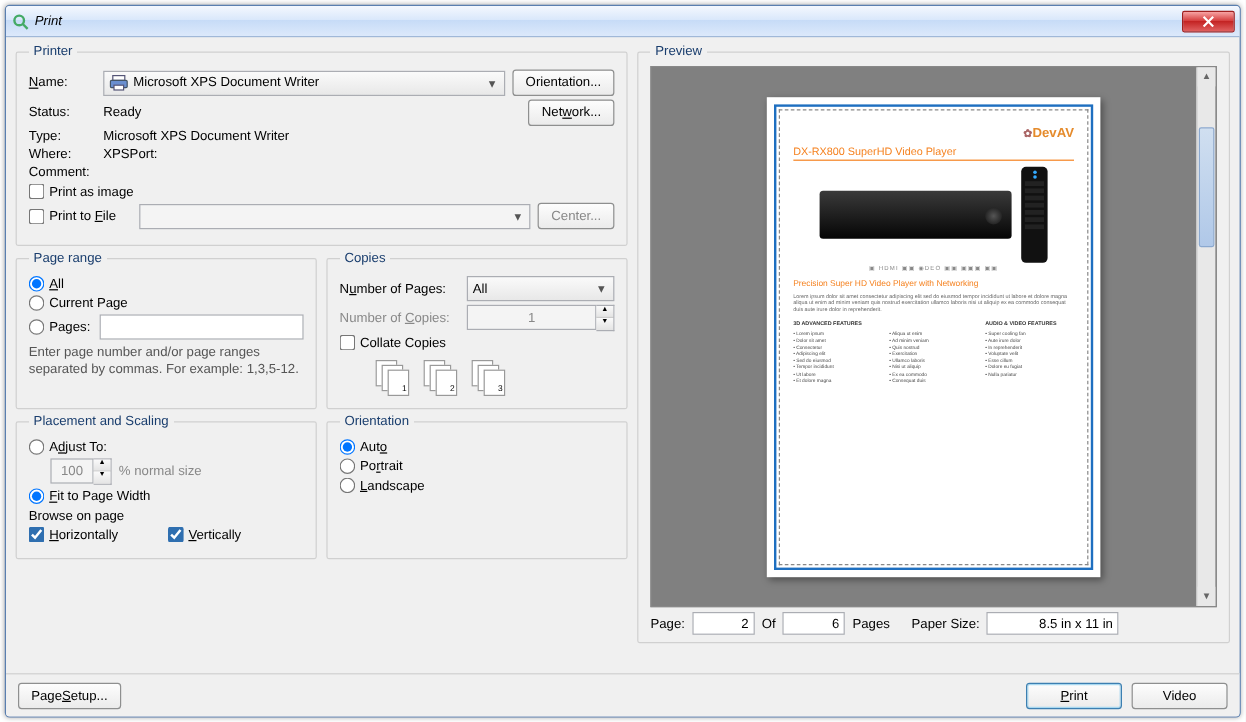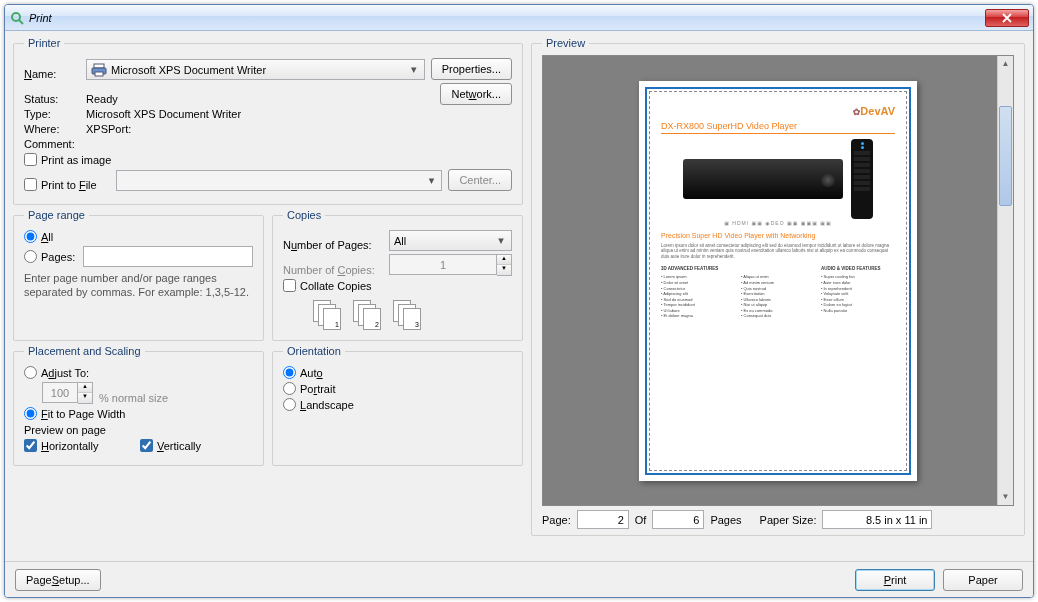--- a/index.html
+++ b/index.html
@@ -7,21 +7,21 @@
 .window { width: 1030px; height: 594px; border: 1px solid #5a7fb0; background: #f0f0f0; box-shadow: 0 0 4px rgba(0,0,0,0.3); border-radius: 4px; overflow: hidden; display: flex; flex-direction: column; }
 .titlebar { height: 26px; background: linear-gradient(#f4f8fe,#dae8fb 45%,#c6dbf7 46%,#dce9fb); display: flex; align-items: center; padding: 0 4px; border-bottom: 1px solid #a0b8d8; }
 .titlebar .icon { width: 16px; height: 16px; margin-right: 4px; display:inline-flex; align-items:center; justify-content:center; }
 .titlebar .title { flex: 1; color: #000; font-style: italic; }
 .close-btn { width: 44px; height: 18px; background: linear-gradient(#f7a3a3,#d64040 45%,#c22020 46%,#e06060); border: 1px solid #a02020; border-radius: 2px; color: #fff; display: flex; align-items: center; justify-content: center; font-weight: bold; cursor: pointer; }
 .content { flex: 1; display: flex; padding: 6px 8px 4px 8px; gap: 8px; overflow:hidden; }
 .left-col { width: 510px; display: flex; flex-direction: column; gap: 4px; }
 .right-col { flex: 1; display: flex; flex-direction: column; }
 fieldset { border: 1px solid #d0d0d0; border-radius: 2px; padding: 6px 10px 10px 10px; margin: 0; }
 legend { padding: 0 4px; color: #1a3e6e; }
-.row { display: flex; align-items: flex-end; gap: 6px; margin: 3px 0; }
+.row { display: flex; align-items: center; gap: 6px; margin: 3px 0; }
 .lbl { width: 56px; color: #000; }
 input[type=text], select.combo, .combo { height: 21px; border: 1px solid #abadb3; background: #fff; padding: 0 4px; }
 .combo { background: linear-gradient(#fafafa,#e8e8e8); display:flex; align-items:center; justify-content:space-between; padding-right:2px; }
 .combo .arrow { width:16px; text-align:center; color:#555; }
 .btn { height: 22px; padding: 0 10px; background: linear-gradient(#fdfdfd,#ebebeb); border: 1px solid #8e8f8f; border-radius: 3px; cursor: pointer; display:inline-flex; align-items:center; justify-content:center; min-width:60px; }
 .btn.primary { border: 1px solid #3c7fb1; box-shadow: inset 0 0 0 1px #a8d8f0; }
 .chk, .rad { display: flex; align-items: center; gap: 4px; }
 input[type=checkbox], input[type=radio] { margin:0; }
 input[type=checkbox] { accent-color: #2f6fb0; }
 .two-col { display: flex; gap: 8px; }
@@ -101,21 +101,21 @@
                 <svg width="16" height="16" viewBox="0 0 16 16">
                     <rect x="3" y="2" width="10" height="4" fill="#fff" stroke="#557"></rect>
                     <rect x="1" y="6" width="14" height="6" rx="1" fill="#6a8fd0" stroke="#456"></rect>
                     <rect x="4" y="10" width="8" height="4" fill="#fff" stroke="#557"></rect>
                   </svg>
               </span>
               <span>Microsoft XPS Document Writer</span>
             </span>
             <span class="arrow">▾</span>
           </div>
-          <button class="btn">Properties...</button>
+          <button class="btn">Orientation...</button>
         </div>
         <div class="row">
           <span class="lbl">Status:</span>
           <span style="flex:1">Ready</span>
           <button class="btn">Net<u class="ak">w</u>ork...</button>
         </div>
         <div class="row">
           <span class="lbl">Type:</span>
           <span>Microsoft XPS Document Writer</span>
         </div>
@@ -143,20 +143,24 @@
           <button class="btn disabled" disabled="">Center...</button>
         </div>
       </fieldset>
 
       <div class="two-col">
         <fieldset>
           <legend>Page range</legend>
           <div class="row rad">
               <input type="radio" name="pr" checked="" style="">
               <span><u class="ak">A</u>ll</span>
+            </div>
+          <div class="row rad">
+              <input type="radio" name="pr" style="">
+              <span>Current Page</span>
             </div>
           <div class="row rad">
               <input type="radio" name="pr" style="">
               <span>Pa<u class="ak">g</u>es:</span>
             <input type="text" style="flex: 1 1 0%; margin-left: 4px;">
           </div>
           <div class="hint">Enter page number and/or page ranges separated by commas. For example: 1,3,5-12.</div>
         </fieldset>
 
         <fieldset>
@@ -216,21 +220,21 @@
                   <div>▲</div>
                   <div>▼</div>
                 </div>
             </div>
             <span class="disabled">% normal size</span>
           </div>
           <div class="row rad">
               <input type="radio" name="ps" checked="" style="">
               <span><u class="ak">F</u>it to Page Width</span>
             </div>
-          <div style="margin-top:4px">Preview on page</div>
+          <div style="margin-top:4px">Browse on page</div>
           <div class="row">
             <label class="chk" style="width:110px">
                 <input type="checkbox" checked="" style="">
                 <span><u class="ak">H</u>orizontally</span>
               </label>
             <label class="chk">
                 <input type="checkbox" checked="" style="">
                 <span><u class="ak">V</u>ertically</span>
               </label>
           </div>
@@ -305,16 +309,16 @@
           <input type="text" readonly="" class="wide" value="8.5 in x 11 in" style="">
         </div>
       </fieldset>
     </div>
   </div>
 
   <div class="bottom-bar">
     <button class="btn">Page <u class="ak">S</u>etup...</button>
     <div class="spacer"></div>
     <button class="btn primary" style="min-width:80px"><u class="ak">P</u>rint</button>
-    <button class="btn" style="min-width:80px">Paper</button>
+    <button class="btn" style="min-width:80px">Video</button>
   </div>
 
 </div>
 
 </body></html>

